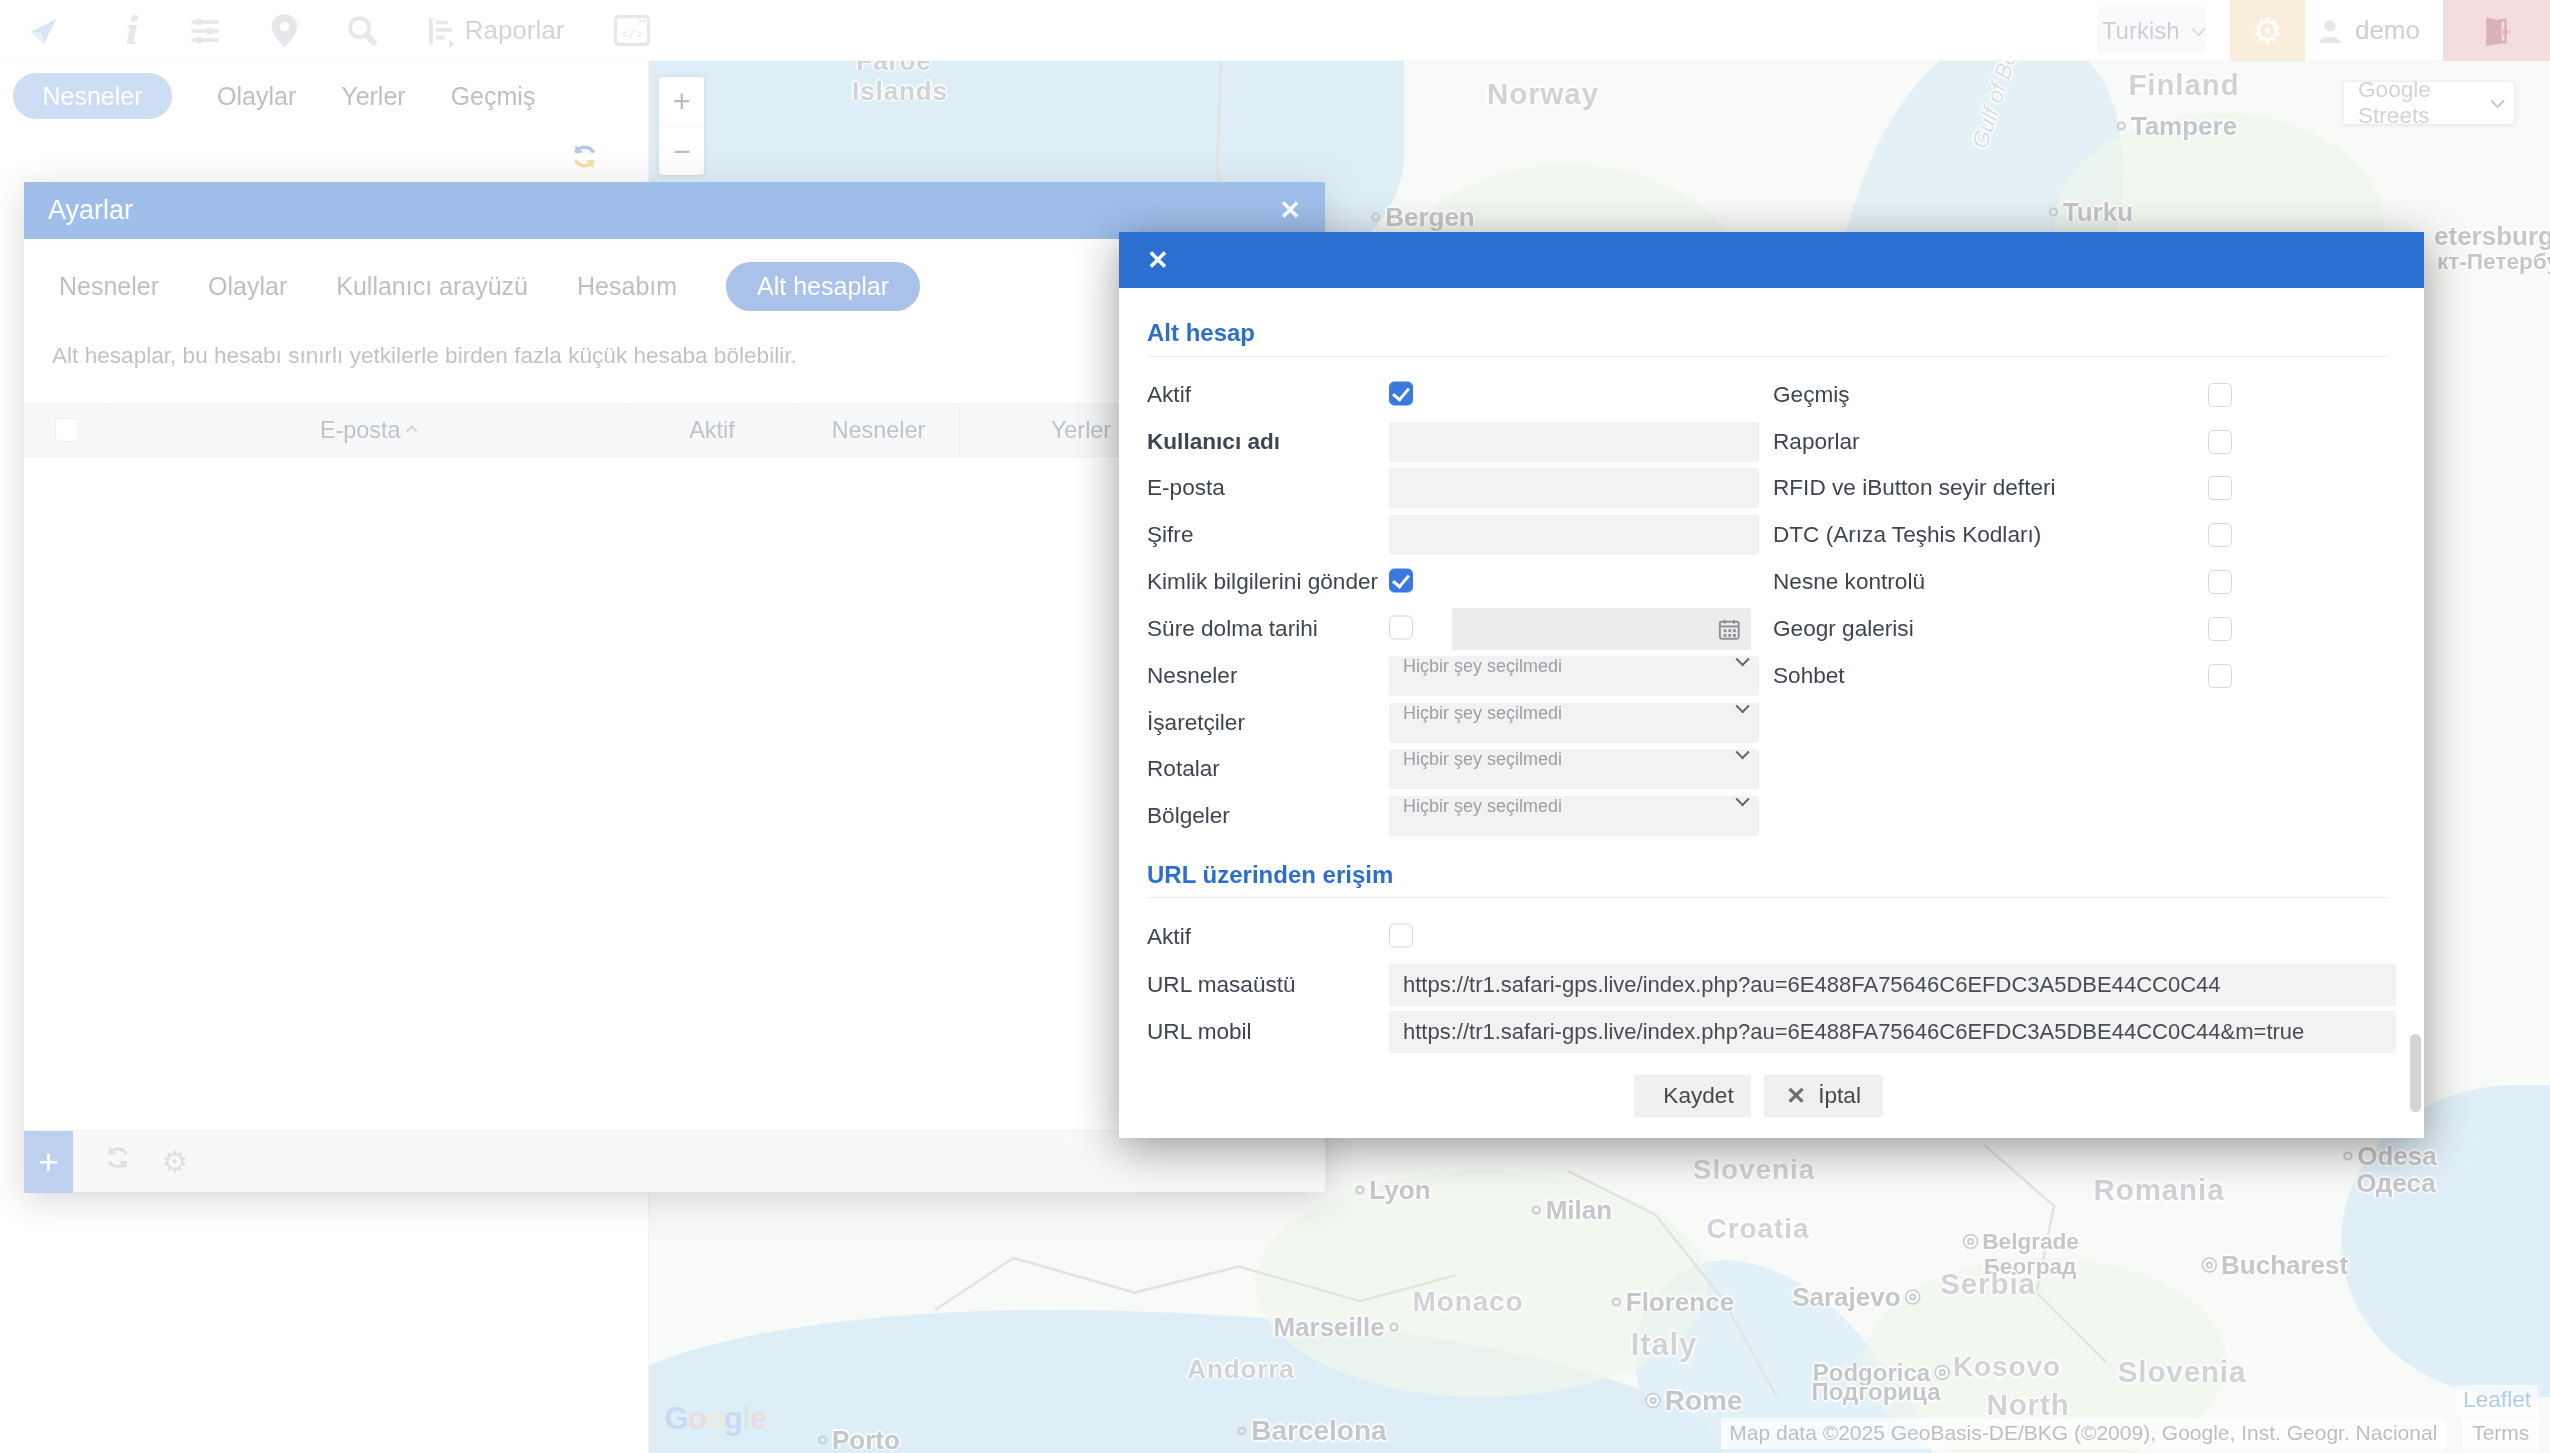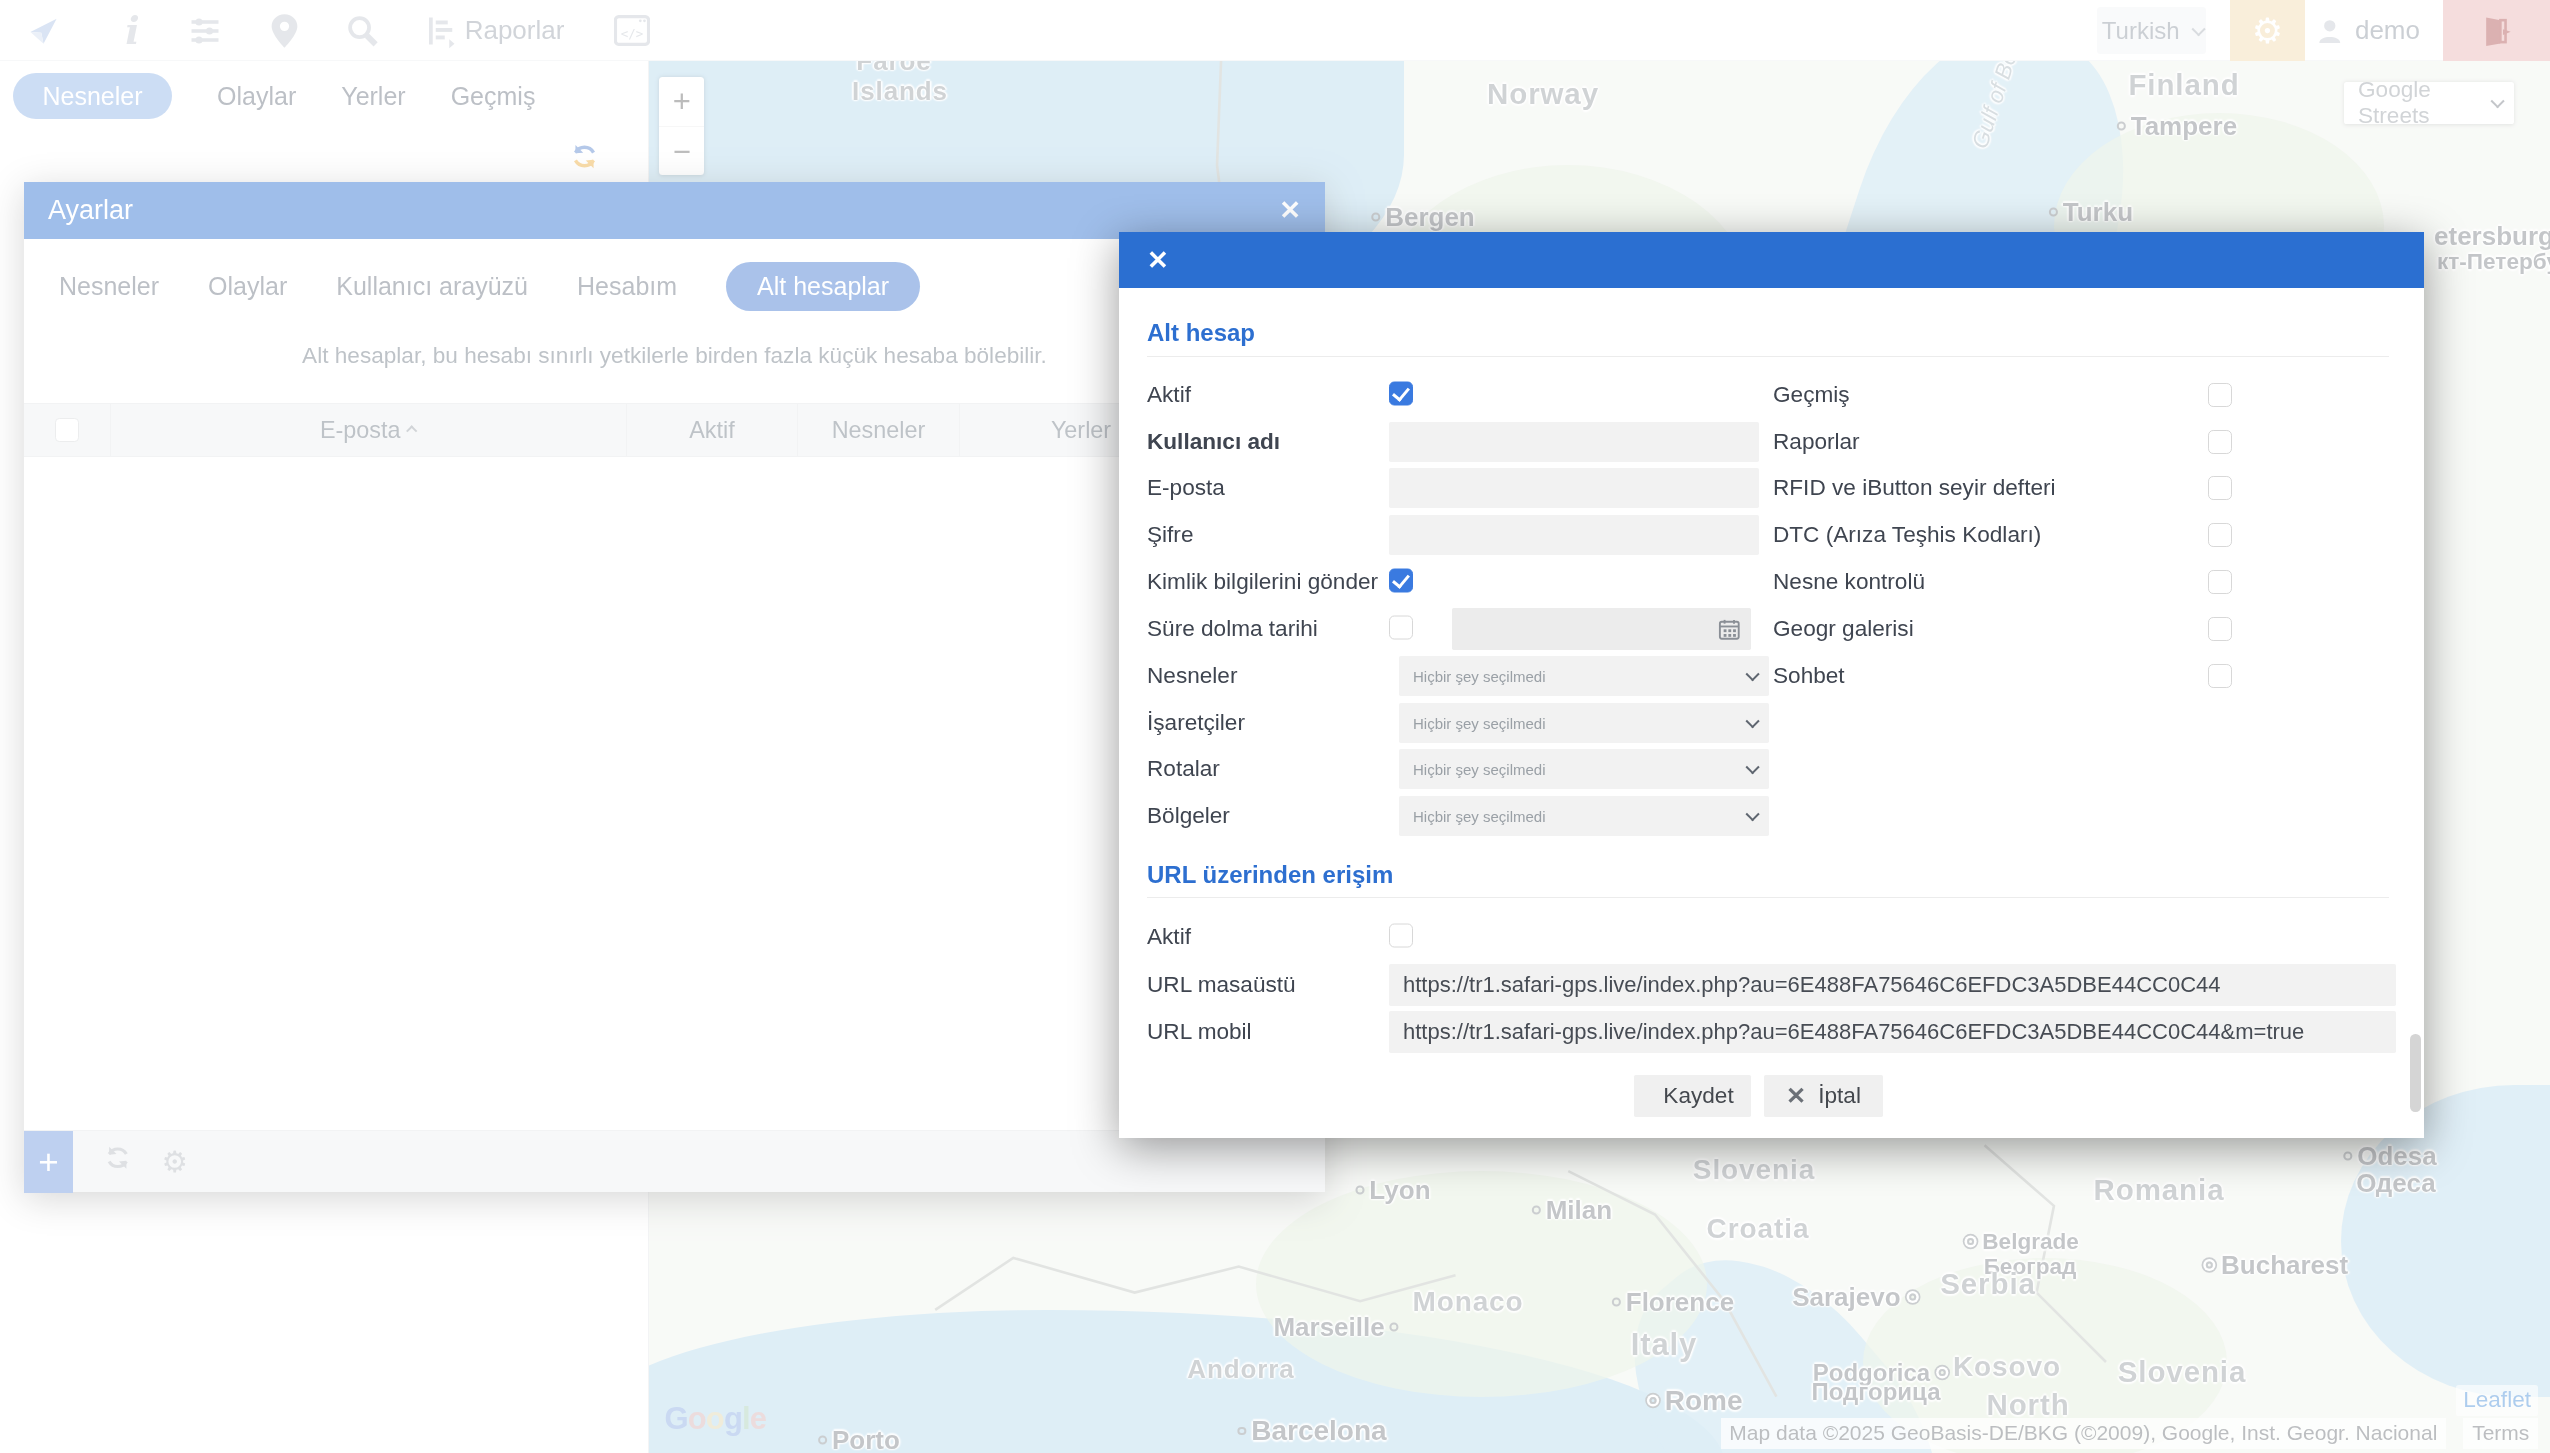--- a/index.html
+++ b/index.html
@@ -63,21 +63,21 @@
   .lp-refresh { position:absolute; left:569px; top:80px; }
 
   
   .dialog { position:absolute; left:24px; top:182px; width:1301px; height:1010px; background:#fff; box-shadow:0 7px 35px rgba(0,0,0,.35); z-index:16; }
   .dialog-header { height:57px; background:#2b6fd1; display:flex; align-items:center; padding:0 24px; }
   .dialog-title { color:#fff; font-size:27px; flex:1; }
   .dialog-close { color:#fff; font-size:26px; font-weight:bold; }
   .dlg-tabs { display:flex; align-items:center; gap:49px; padding:22.6px 35px 17.3px 35px; }
   .dlg-tab { font-size:25px; color:#6b7380; }
   .dlg-tab.active { background:#4379d1; color:#fff; border-radius:867px; padding:10.4px 31px; }
-  .dlg-desc { padding:14px 28px 0 28px; font-size:22.6px; color:#6f7a85;text-align:center; }
+  .dlg-desc { padding:14px 28px 0 28px; font-size:22.6px; color:#6f7a85; }
   .grid-head { position:absolute; left:0; top:221px; width:1301px; height:54px; background:#eef0f1; border-top:0.9px solid #e3e5e7; border-bottom:0.9px solid #e3e5e7; display:flex; align-items:center; color:#6f7a85; font-size:23.4px; }
   .gh-col { height:100%; display:flex; align-items:center; justify-content:center; border-right:0.9px solid #e3e5e7; gap:8.7px; }
   .gh-cb { width:87px; }
   .cbx { width:23.4px; height:23.4px; border:1.7px solid #d4d7da; border-radius:4.3px; background:#fff; display:inline-block; position:relative; }
   .dlg-footer { position:absolute; left:0; bottom:0; width:1301px; height:62px; background:#eef0f1; border-top:0.9px solid #e3e5e7; display:flex; align-items:center; }
   .add-btn { width:49px; height:62px; background:#6f97de; color:#fff; font-size:35px; display:flex; align-items:center; justify-content:center; }
   .ft-icon { margin-left:29.5px; color:#a9aeb5; font-size:29.5px; }
   .pager { position:absolute; left:486px; top:0; height:62px; display:flex; align-items:center; gap:19px; color:#9aa1a9; font-size:23.4px; }
   .pg-nav { color:#c0c5ca; font-size:22.6px; font-weight:bold; }
   .pg-input { width:45px; height:38px; background:#fff; border:0.9px solid #e3e5e7; border-radius:2.6px; text-align:center; font-size:23.4px; color:#9aa1a9; font-family:inherit; }
@@ -97,21 +97,21 @@
   .frow-label { position:absolute; left:28px; transform:translateY(-50%); font-size:22.6px; color:#3f4550; }
   .frow-label.right { left:654px; }
   .ctl { position:absolute; left:270px; transform:translateY(-50%); }
   .cb { width:24px; height:24px; border-radius:5.2px; display:inline-block; position:relative; }
   .cb.unchecked { background:#fff; border:1.7px solid #d8d8d8; }
   .cb.checked { background:#3a7ae0; border:1.7px solid #3a7ae0; }
   .cb.checked::after { content:""; position:absolute; left:6px; top:1.7px; width:7px; height:13px; border-right:3.5px solid #fff; border-bottom:3.5px solid #fff; transform:rotate(40deg); }
   .cb.right-col { position:absolute; left:1089px; transform:translateY(-50%); }
   .tinput { position:absolute; left:270px; transform:translateY(-50%); width:370px; height:40px; background:#f2f2f2; border:0; border-radius:1.7px; font-size:22px; color:#474c54; padding:0 12px; font-family:inherit; outline:none; }
   .dateinput { position:absolute; left:333px; transform:translateY(-50%); width:299px; height:42px; background:#ececec; border-radius:1.7px; display:flex; align-items:center; justify-content:flex-end; padding:0 10.4px; }
-  .selectbox { position:absolute; left:280px; transform:translateY(-50%); width:370px; height:40px; background:#f2f2f2; border-radius:1.7px; display:flex; align-items:center; padding:0 14px; color:#9aa0a6; font-size:15px; }
+  .selectbox { position:absolute; left:270px; transform:translateY(-50%); width:370px; height:40px; background:#f2f2f2; border-radius:1.7px; display:flex; align-items:flex-start; padding:0 14px; color:#9aa0a6; font-size:18px; }
   .selectbox .lbl { flex:1; }
   .urlinput { position:absolute; left:270px; transform:translateY(-50%); width:1007px; height:42px; background:#f2f2f2; border:0; border-radius:1.7px; font-size:22px; color:#474c54; padding:0 14px; font-family:inherit; outline:none; }
   .mbtn { position:absolute; transform:translateY(-50%); height:42px; background:#f0f0f0; border-radius:1.7px; display:flex; align-items:center; justify-content:center; gap:12px; font-size:22.6px; color:#44484e; padding:0 22.6px; }
   .modal-scroll { position:absolute; right:3.5px; top:746px; width:10.4px; height:78px; background:#d5d5d5; border-radius:5.2px; }
 
   .icon-svg { display:block; }
 </style>
 </head>
 <body>
 

